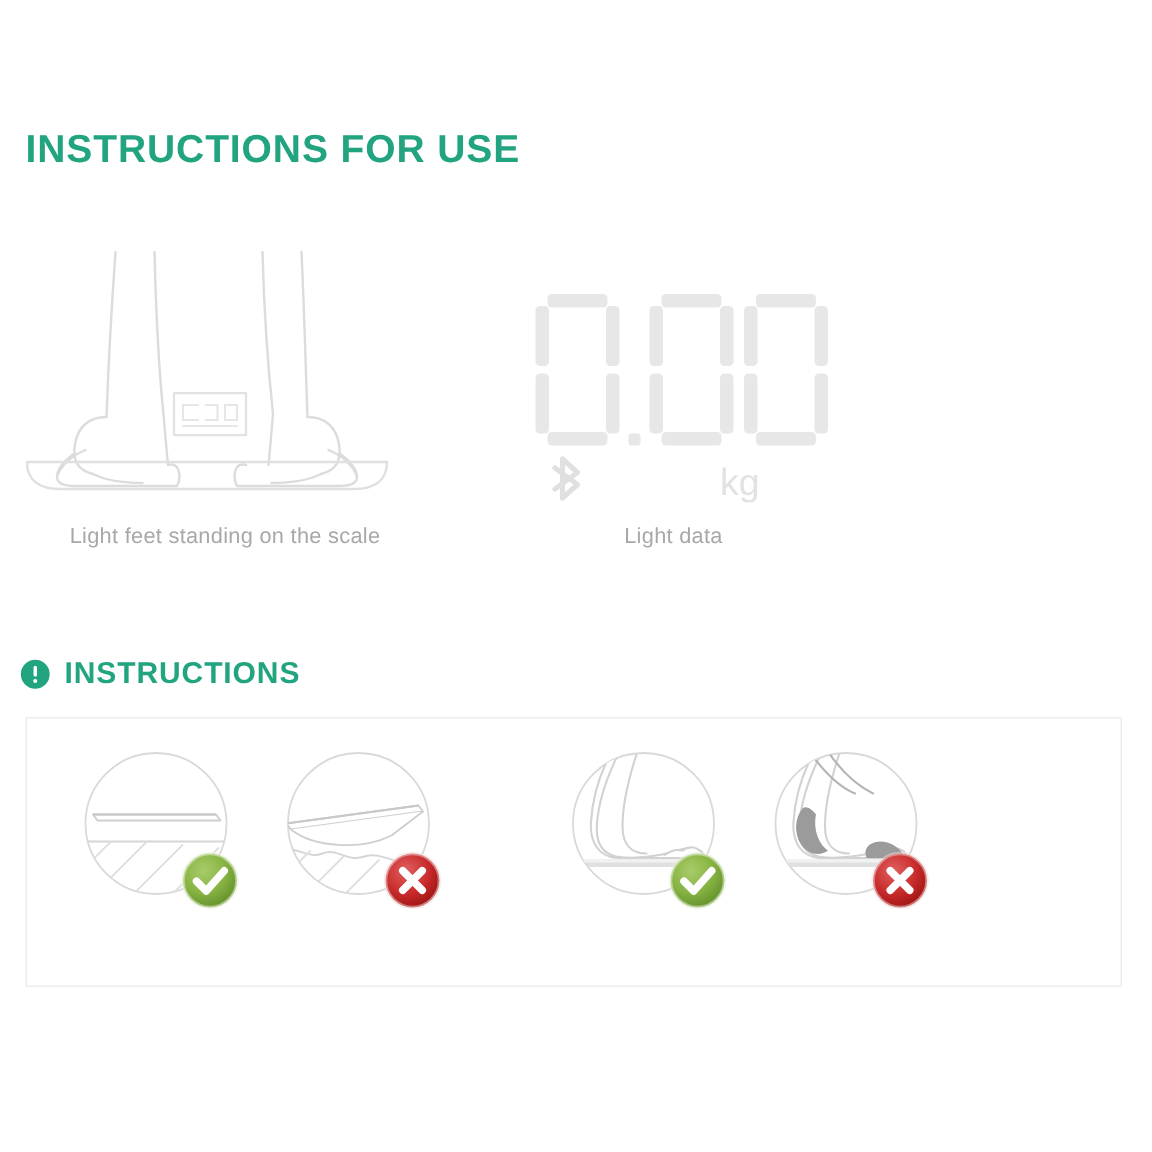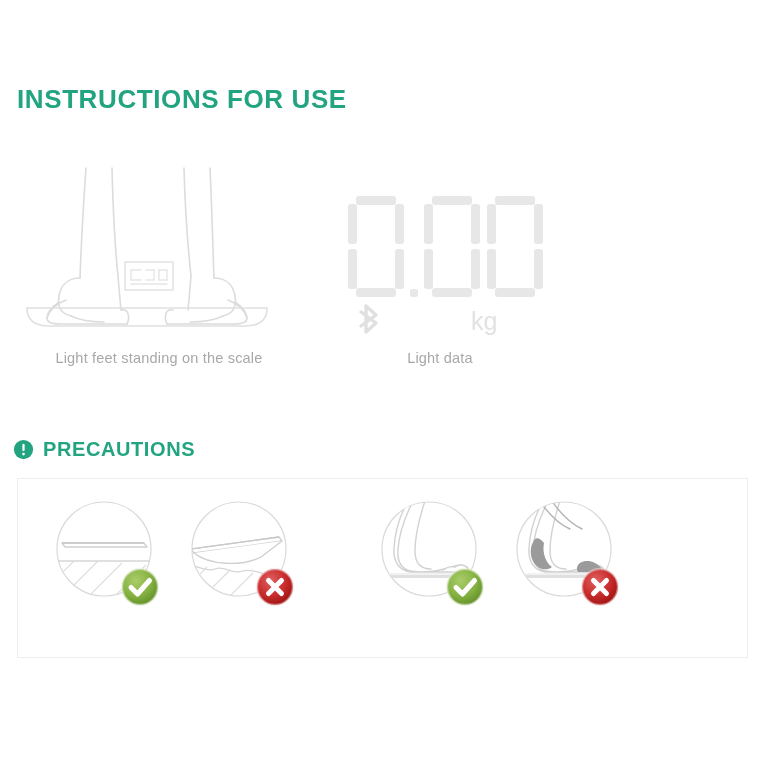--- a/index.html
+++ b/index.html
@@ -54,22 +54,22 @@
     top: 150px;
     width: 768px;
     height: 240px;
   }
   .step {
     position: absolute;
     top: 0;
     width: 300px;
     height: 240px;
   }
-  #step-1 { left: 9px; }
-  #step-2 { left: 290px; }
+  #step-1 { left: 0px; }
+  #step-2 { left: 299px; }
   .step-art {
     position: absolute;
     left: 0; top: 0;
     width: 300px;
     height: 185px;
   }
   .step-caption {
     position: absolute;
     top: 200px;
     width: 300px;
@@ -210,21 +210,21 @@
     <div class="step-caption">Light data</div>
   </div>
 </div>
 
 <div id="precautions-heading-wrap">
   <svg class="alert-icon" viewBox="0 0 24 24">
     <circle cx="12" cy="12" r="11" fill="#21a47f"></circle>
     <rect x="10.7" y="5.5" width="2.6" height="8.4" rx="1.3" fill="#ffffff"></rect>
     <circle cx="12" cy="17.2" r="1.55" fill="#ffffff"></circle>
   </svg>
-  <div id="precautions-heading" class="section-heading">PRECAUTIONS</div>
+  <div id="precautions-heading" class="section-heading">INSTRUCTIONS</div>
 </div>
 
 <div id="precautions-panel">
   <div id="precaution-items">
 
     <div id="precaution-1" class="precaution-item">
       <svg class="precaution-art" viewBox="0 0 120 120">
         <defs>
           <clipPath id="clip1">
               <circle cx="56" cy="56" r="47"></circle>

